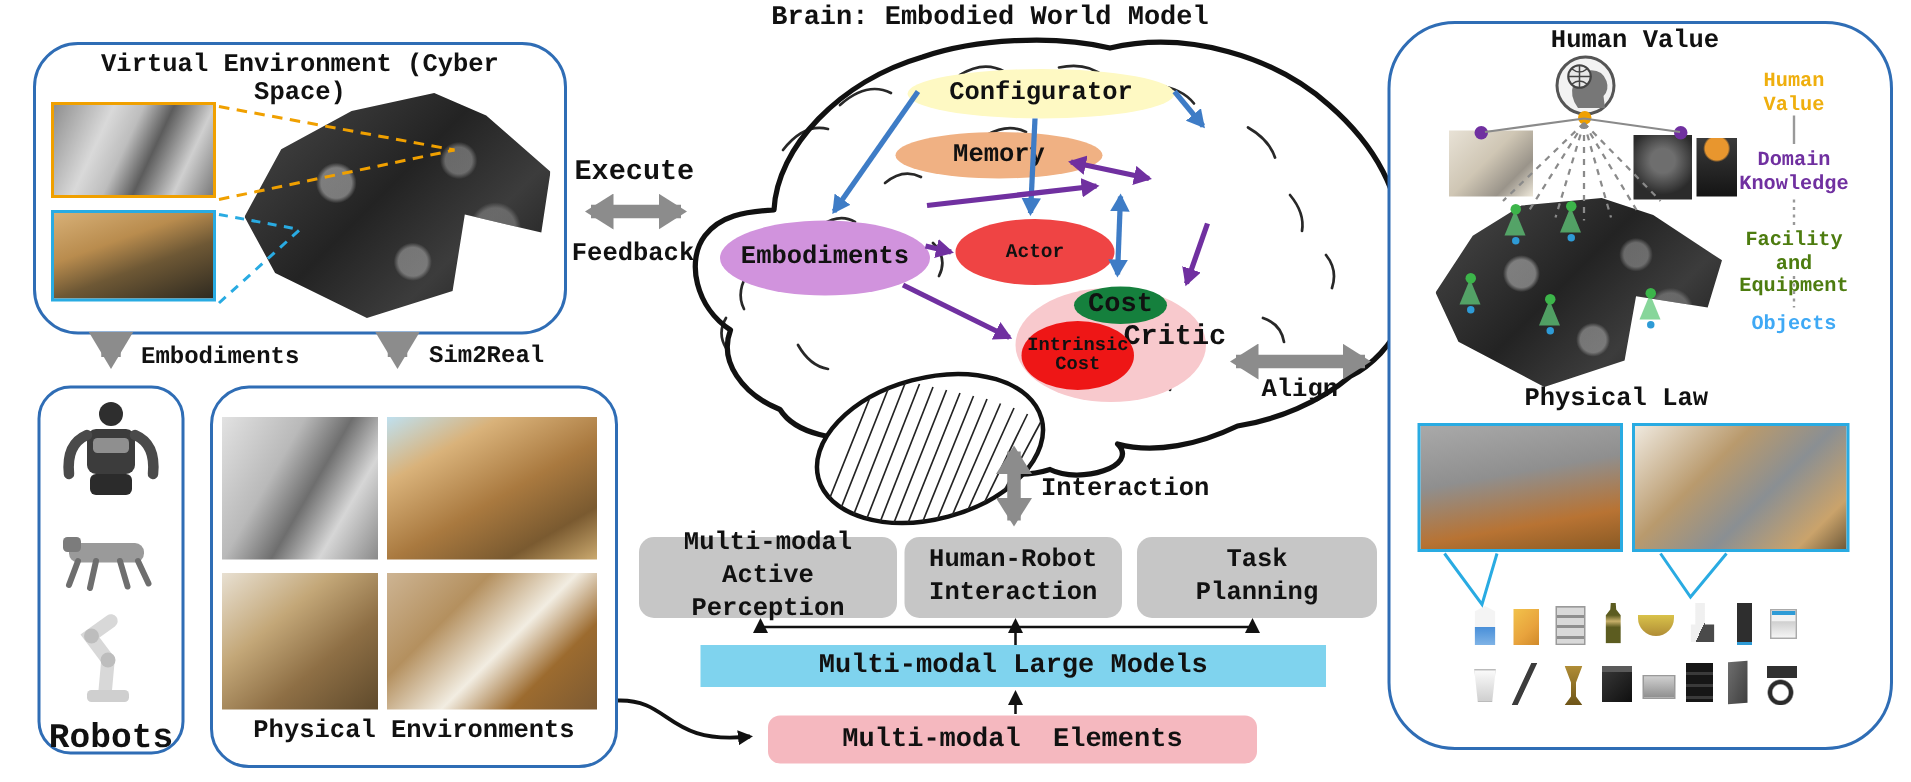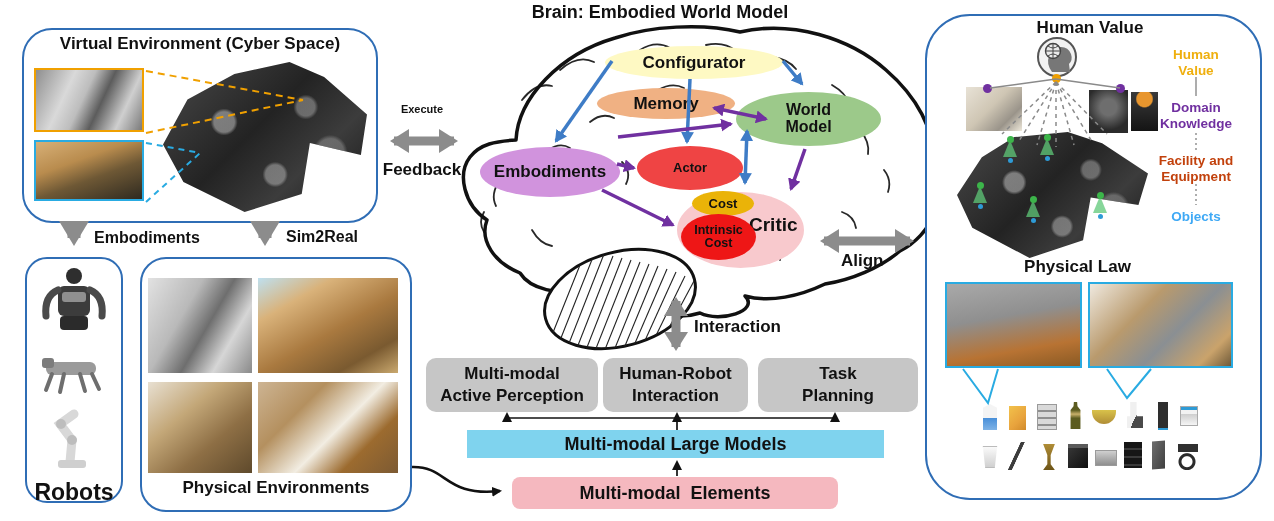--- a/index.html
+++ b/index.html
@@ -1,19 +1,19 @@
 <!DOCTYPE html>
 <html><head>
 <meta charset="utf-8">
 <style>
   * { margin:0; padding:0; box-sizing:border-box; }
   html,body { background:#ffffff; }
   #fig {
     position:relative; width:1274px; height:521px; background:#fff;
-    font-family:Liberation Sans, sans-serif; color:#111;
+    font-family:Liberation Mono, monospace; color:#111;
     overflow:hidden;
   }
   .abs { position:absolute; }
   .bold { font-weight:bold; }
   .ctr { text-align:center; }
   svg.layer { position:absolute; left:0; top:0; pointer-events:none; }
 
   
   .obox { position:absolute; border:2.5px solid #2f6db5; background:#fff; }
 
@@ -188,32 +188,31 @@
   <div class="obox" style="left:140px;top:257px;width:272px;height:255px;border-radius:26px;z-index:2"></div>
   <div class="ph ph-tearoom" style="left:148px;top:278px;width:104px;height:95px;z-index:3"></div>
   <div class="ph ph-store" style="left:258px;top:278px;width:140px;height:95px;z-index:3"></div>
   <div class="ph ph-bar" style="left:148px;top:382px;width:104px;height:91px;z-index:3"></div>
   <div class="ph ph-bedroom" style="left:258px;top:382px;width:140px;height:91px;z-index:3"></div>
   <div class="lbl ctr" style="left:140px;top:478px;width:272px;font-size:17px;z-index:3">Physical Environments</div>
 
   <div class="lbl" style="left:94px;top:229px;font-size:16px;z-index:3">Embodiments</div>
   <div class="lbl" style="left:286px;top:228px;font-size:16px;z-index:3">Sim2Real</div>
 
-  <div class="lbl ctr" style="left:383px;top:103px;width:78px;font-size:11px;z-index:3">Execute</div>
+  <div class="lbl ctr" style="left:383px;top:103px;width:78px;font-size:19px;z-index:3">Execute</div>
   <div class="lbl ctr" style="left:378px;top:160px;width:88px;font-size:17px;z-index:3">Feedback</div>
 
   <div class="node" style="left:605px;top:46px;width:178px;height:33px;background:#fef9c3;font-size:17px">Configurator</div>
   <div class="node" style="left:597px;top:88px;width:138px;height:31px;background:#f0b183;font-size:17px">Memory</div>
-  <div class="node" style="left:736px;top:92px;width:145px;height:54px;background:#9cc98a;font-size:16px;padding:0 34px">World Model</div>
   <div class="node" style="left:480px;top:147px;width:140px;height:50px;background:#d193dd;font-size:17px">Embodiments</div>
   <div class="node" style="left:637px;top:146px;width:106px;height:44px;background:#ef4444;font-size:13px">Actor</div>
   <div class="node" style="left:677px;top:192px;width:127px;height:76px;background:#f8c9cd">
     <span class="abs bold" style="left:72px;top:23px;font-size:19px">Critic</span>
   </div>
-  <div class="node" style="left:692px;top:191px;width:62px;height:25px;background:#eab308;font-size:13px;z-index:4">Cost</div>
+  <div class="node" style="left:716px;top:191px;width:62px;height:25px;background:#15803d;font-size:18px;z-index:4">Cost</div>
   <div class="node" style="left:681px;top:214px;width:75px;height:46px;background:#ee1616;font-size:12.5px;padding:0 10px;z-index:4">Intrinsic Cost</div>
 
   <div class="lbl" style="left:841px;top:251px;font-size:17px;z-index:3">Align</div>
   <div class="lbl" style="left:694px;top:317px;font-size:17px;z-index:3">Interaction</div>
 
   <div class="module" style="left:426px;top:358px;width:172px;height:54px">
     <span>Multi-modal</span>
     <span>Active Perception</span>
   </div>
   <div class="module" style="left:603px;top:358px;width:145px;height:54px">
@@ -261,21 +260,21 @@
       <span class="gdot"></span>
       <span class="bdot"></span>
     </div>
   <div class="cone" style="left:1093px;top:196px">
       <span class="gdot"></span>
       <span class="bdot"></span>
     </div>
 
   <div class="vlabel" style="left:1154px;top:47px;color:#efaf0e;z-index:3">Human Value</div>
   <div class="vlabel" style="left:1154px;top:100px;color:#7030a0;z-index:3">Domain Knowledge</div>
-  <div class="vlabel" style="left:1154px;top:153px;color:#c2410c;z-index:3">Facility and Equipment</div>
+  <div class="vlabel" style="left:1154px;top:153px;color:#4d7c0f;z-index:3">Facility and Equipment</div>
   <div class="vlabel" style="left:1154px;top:209px;color:#3fa9f5;z-index:3">Objects</div>
 
   <div class="lbl ctr" style="left:990px;top:257px;width:175px;font-size:17px;z-index:3">Physical Law</div>
   <div class="ph ph-lawstore" style="left:945px;top:282px;width:137px;height:86px;z-index:3"></div>
   <div class="ph ph-lawbed" style="left:1088px;top:282px;width:145px;height:86px;z-index:3"></div>
 
   <div class="oi oi-carton" style="left:983px;top:404px"></div>
   <div class="oi oi-cereal" style="left:1009px;top:406px"></div>
   <div class="oi oi-cart" style="left:1037px;top:404px"></div>
   <div class="oi oi-bottle" style="left:1070px;top:402px"></div>

